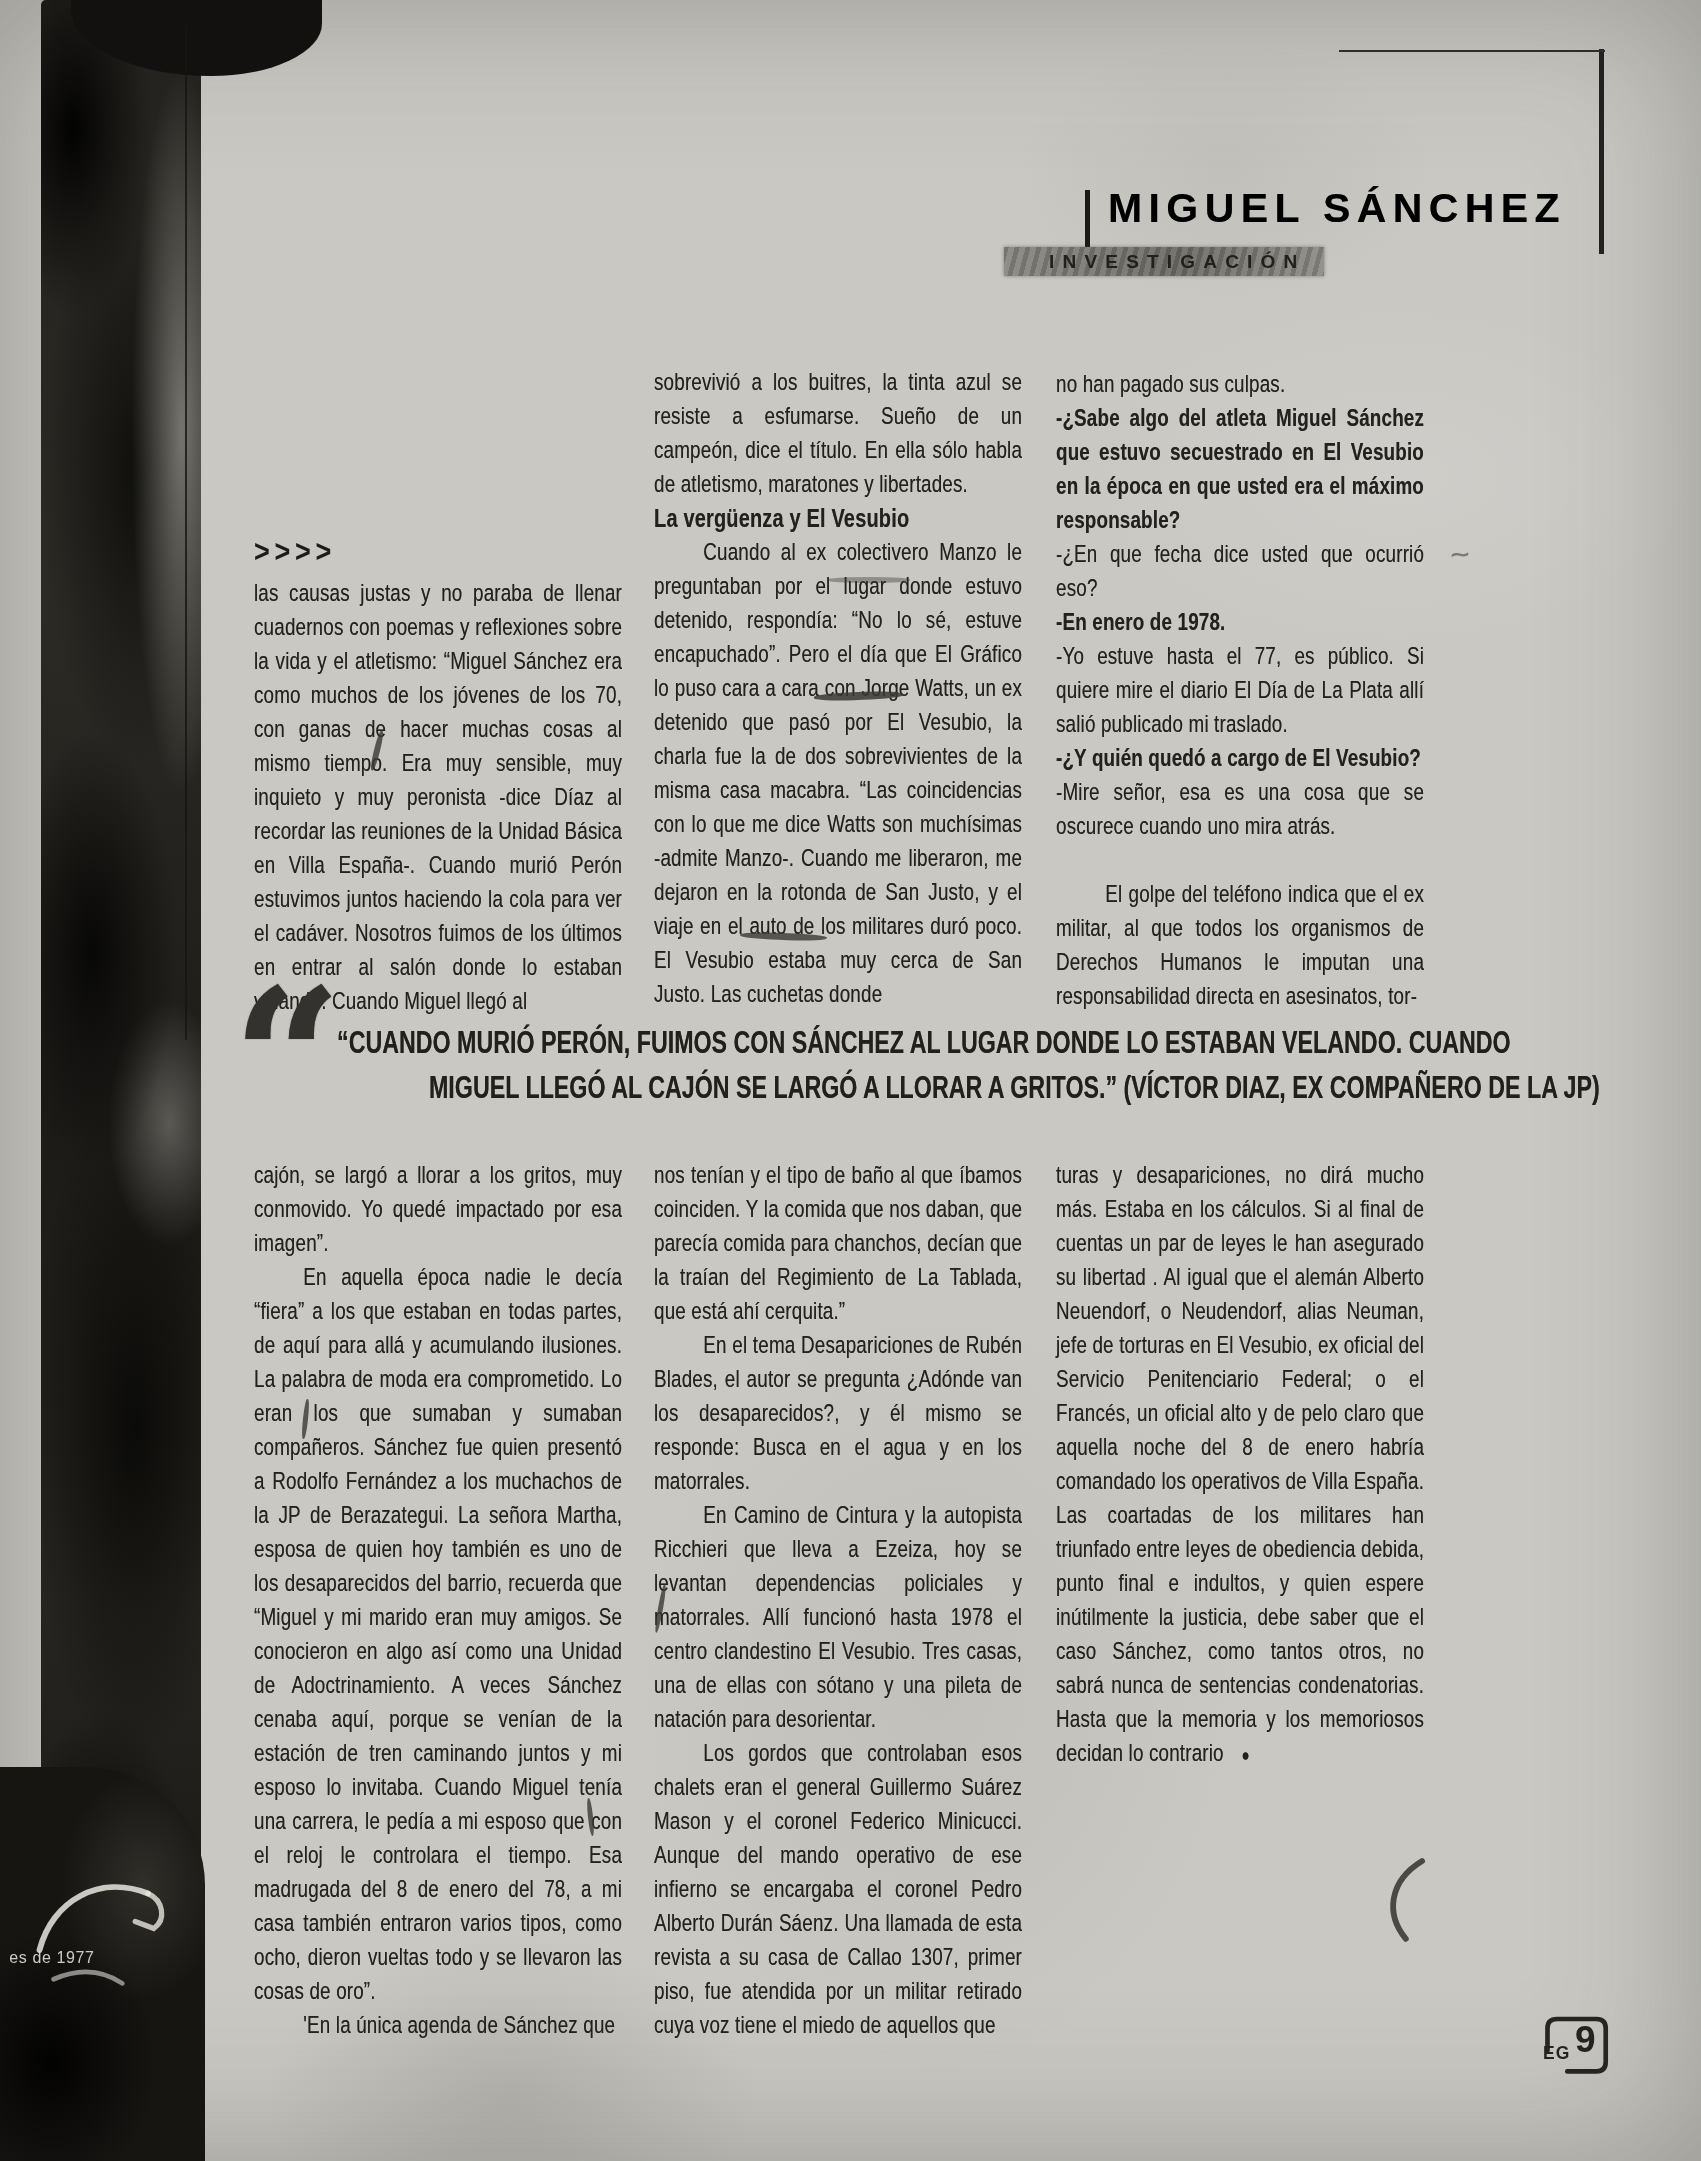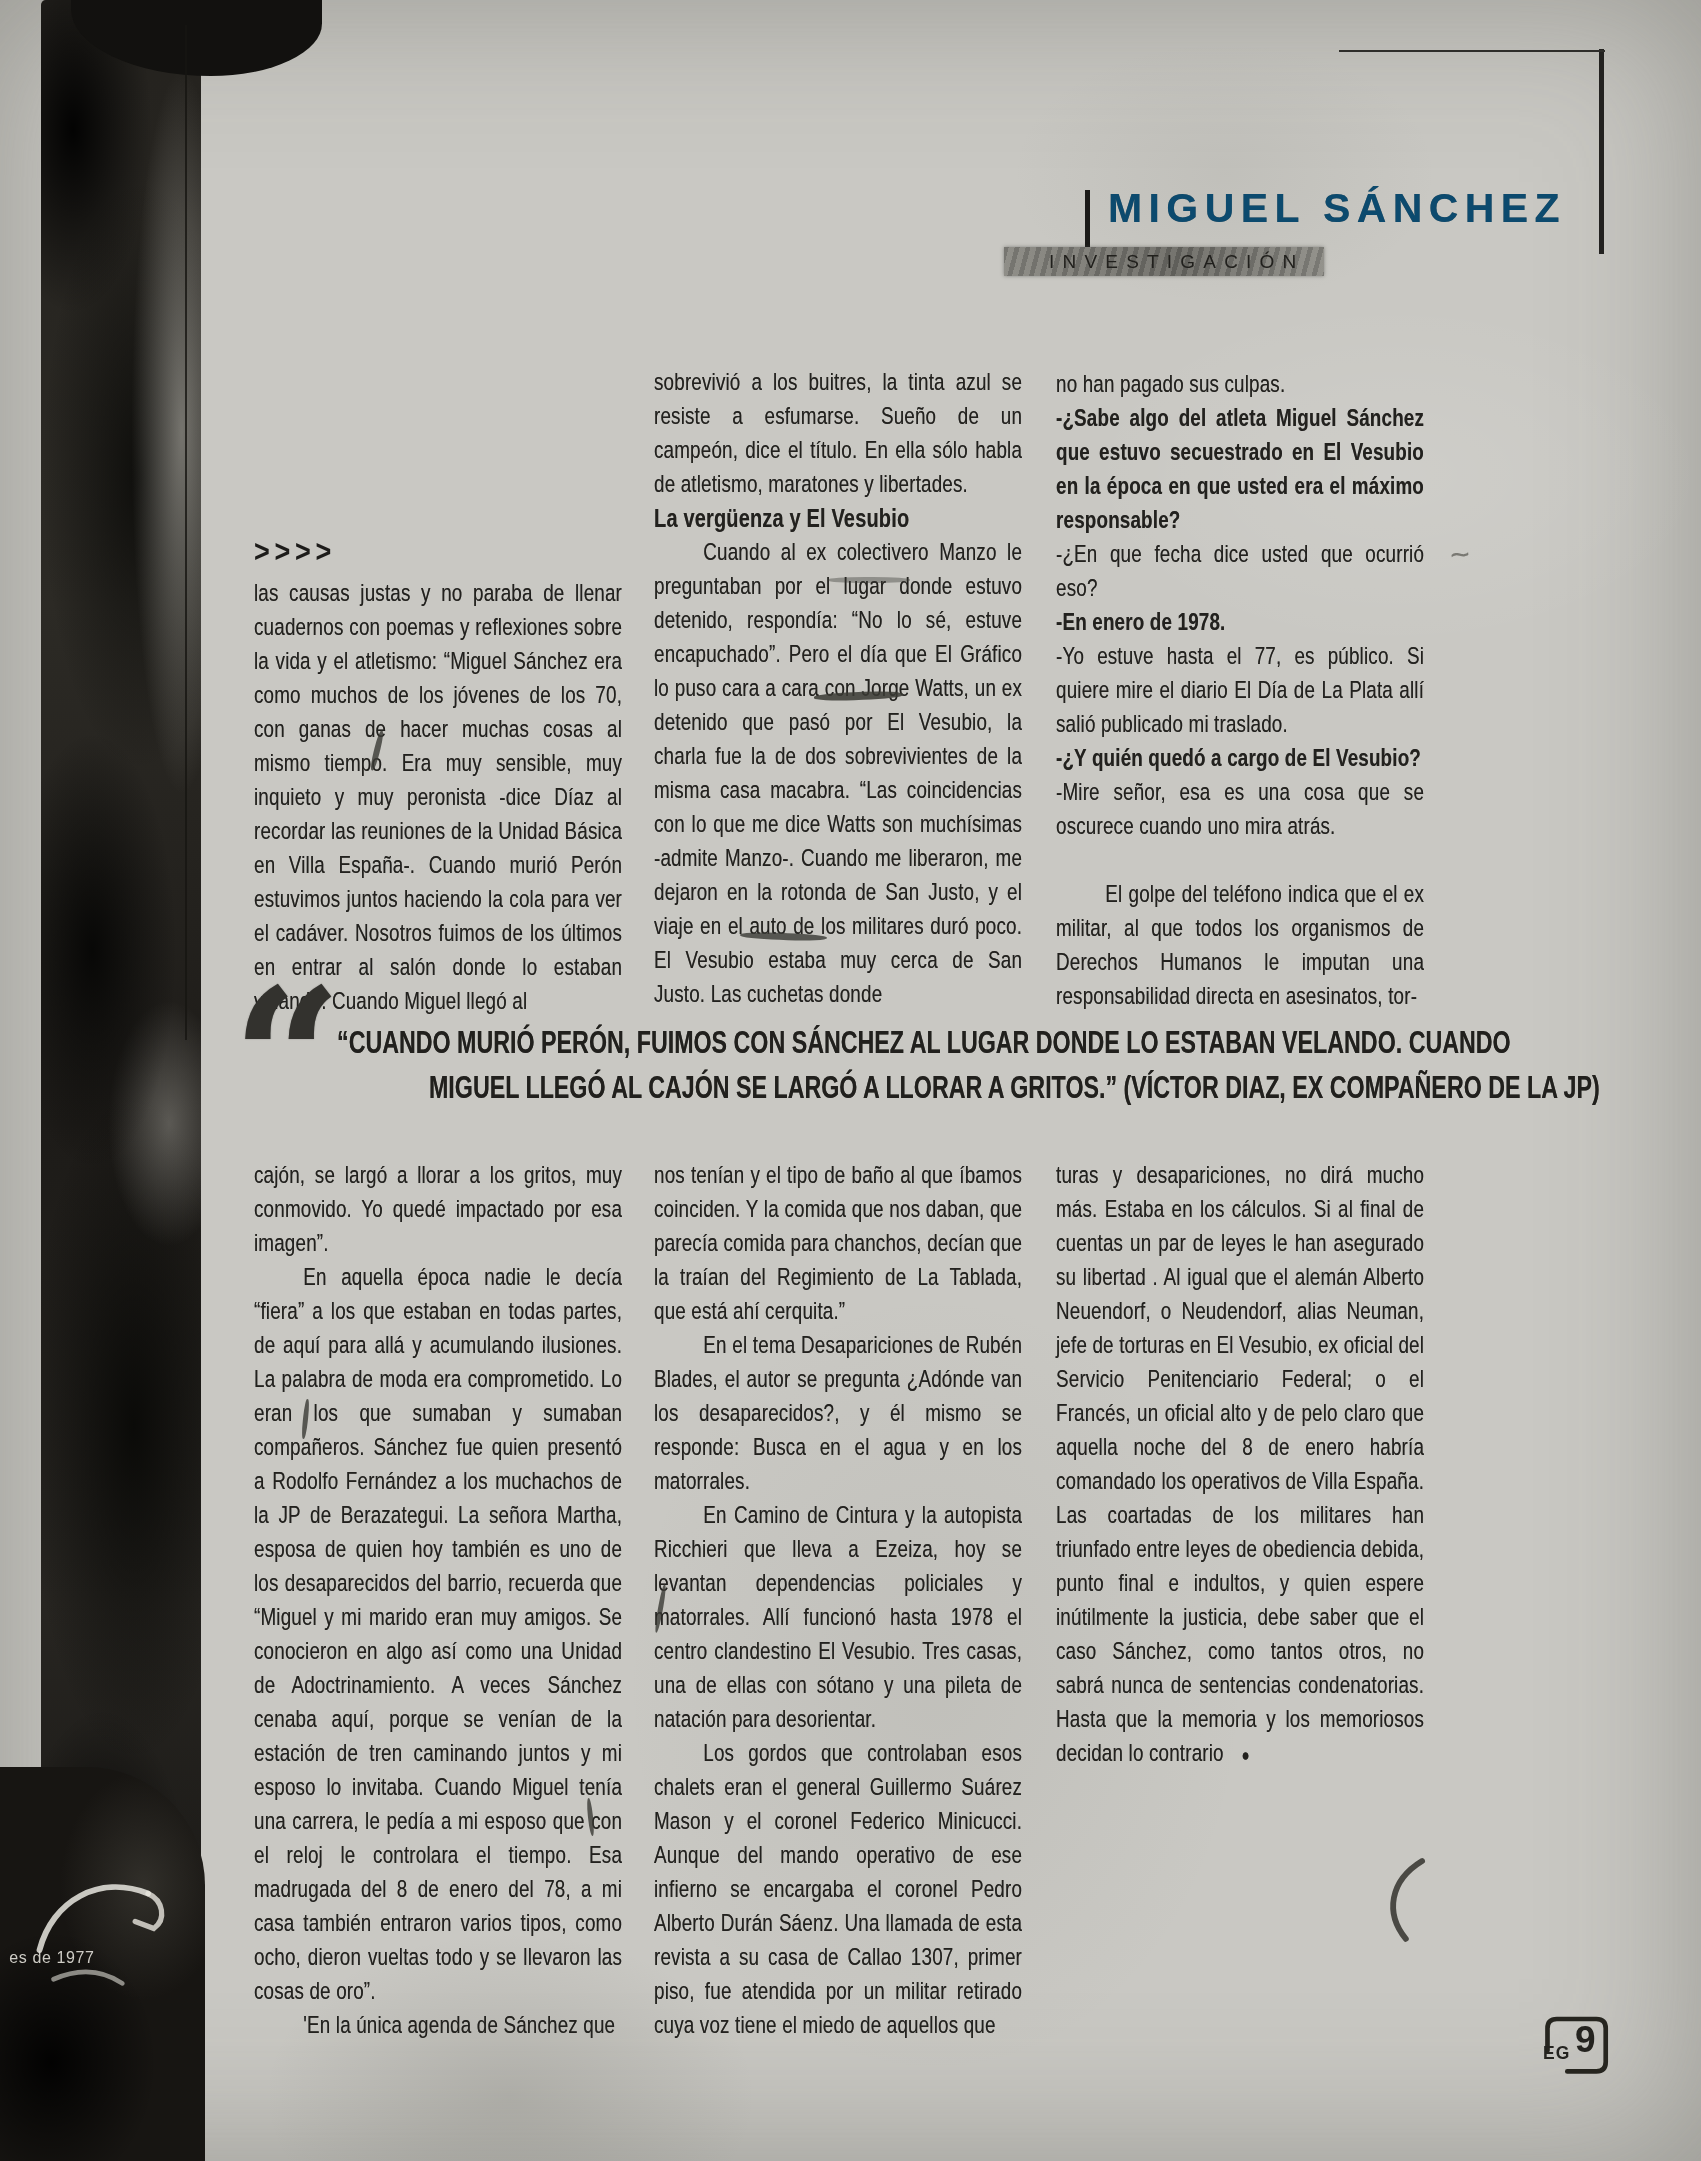--- a/index.html
+++ b/index.html
@@ -45,36 +45,36 @@
   .photo-edge { position:absolute; left:185px; top:24.5px; width:2.3px; height:1015px; background:rgba(22,21,18,.8); }
   .photo-caption {
     position:absolute; left:9.3px; top:1949px; font-size:16px; letter-spacing:0.6px;
     color:#dedcd5; opacity:.92; z-index:5;
   }
   .scribble { position:absolute; left:16.3px; top:1813px; z-index:5; }
 
   
   .title {
     position:absolute; left:1108px; top:185px; margin:0;
-    font-size:41px; font-weight:700; letter-spacing:6.4px; color:#0c4a6e;
+    font-size:41px; font-weight:700; letter-spacing:6.4px; color:#000000;
     text-shadow:0 0 0.6px rgba(30,30,27,.5);
   }
   .tbar-left  { position:absolute; left:1085px; top:190px; width:4.7px;  height:57px;  background:#1b1a18; }
   .tbar-right { position:absolute; left:1599px; top:49px;  width:5.2px;  height:205px; background:#232220; }
   .tline-top  { position:absolute; left:1339px; top:50px;  width:266px; height:2.3px;  background:#2e2d2a; }
   .kicker-bar {
     position:absolute; left:1004px; top:247px; width:320px; height:29px;
     background:
       repeating-linear-gradient(105deg, rgba(30,30,28,.20) 0 4.7px, rgba(160,158,150,.12) 4.7px 10.5px),
       linear-gradient(90deg, #8d8c86, #6f6e69 55%, #92918b);
     box-shadow:0 0 3.5px rgba(60,60,55,.5);
   }
   .kicker-text {
     position:absolute; left:45px; top:0; line-height:29px;
-    font-size:19px; font-weight:400; letter-spacing:8.2px; color:#21201d;
+    font-size:19px; font-weight:700; letter-spacing:8.2px; color:#21201d;
   }
 
   
   .marker {
     position:absolute; left:254px; top:537px; font-size:27px; font-weight:700;
     letter-spacing:4.7px; color:#1d1c1a; transform:scaleY(1.15);
   }
   .col {
     position:absolute; width:478px; transform:scaleX(.77); transform-origin:0 0;
     font-size:24.5px; line-height:34px; color:#22211e; text-align:justify;

